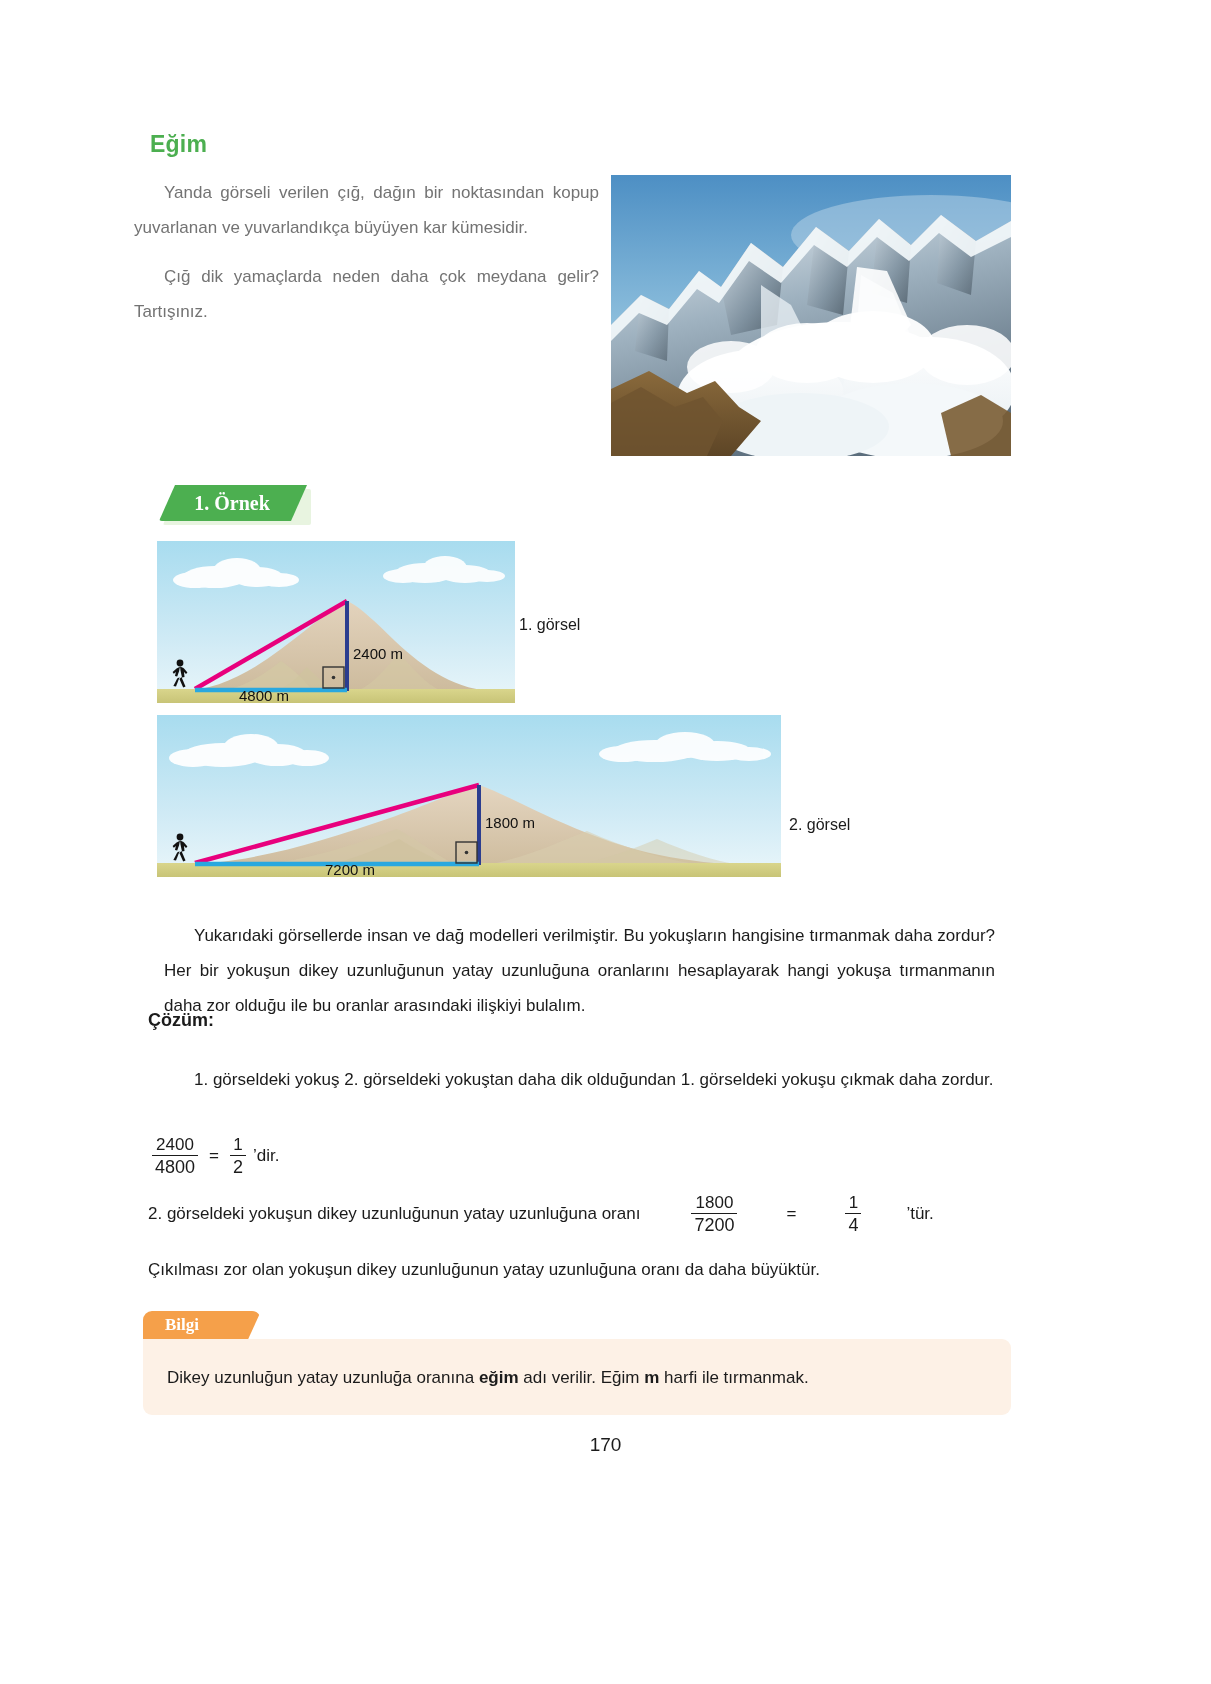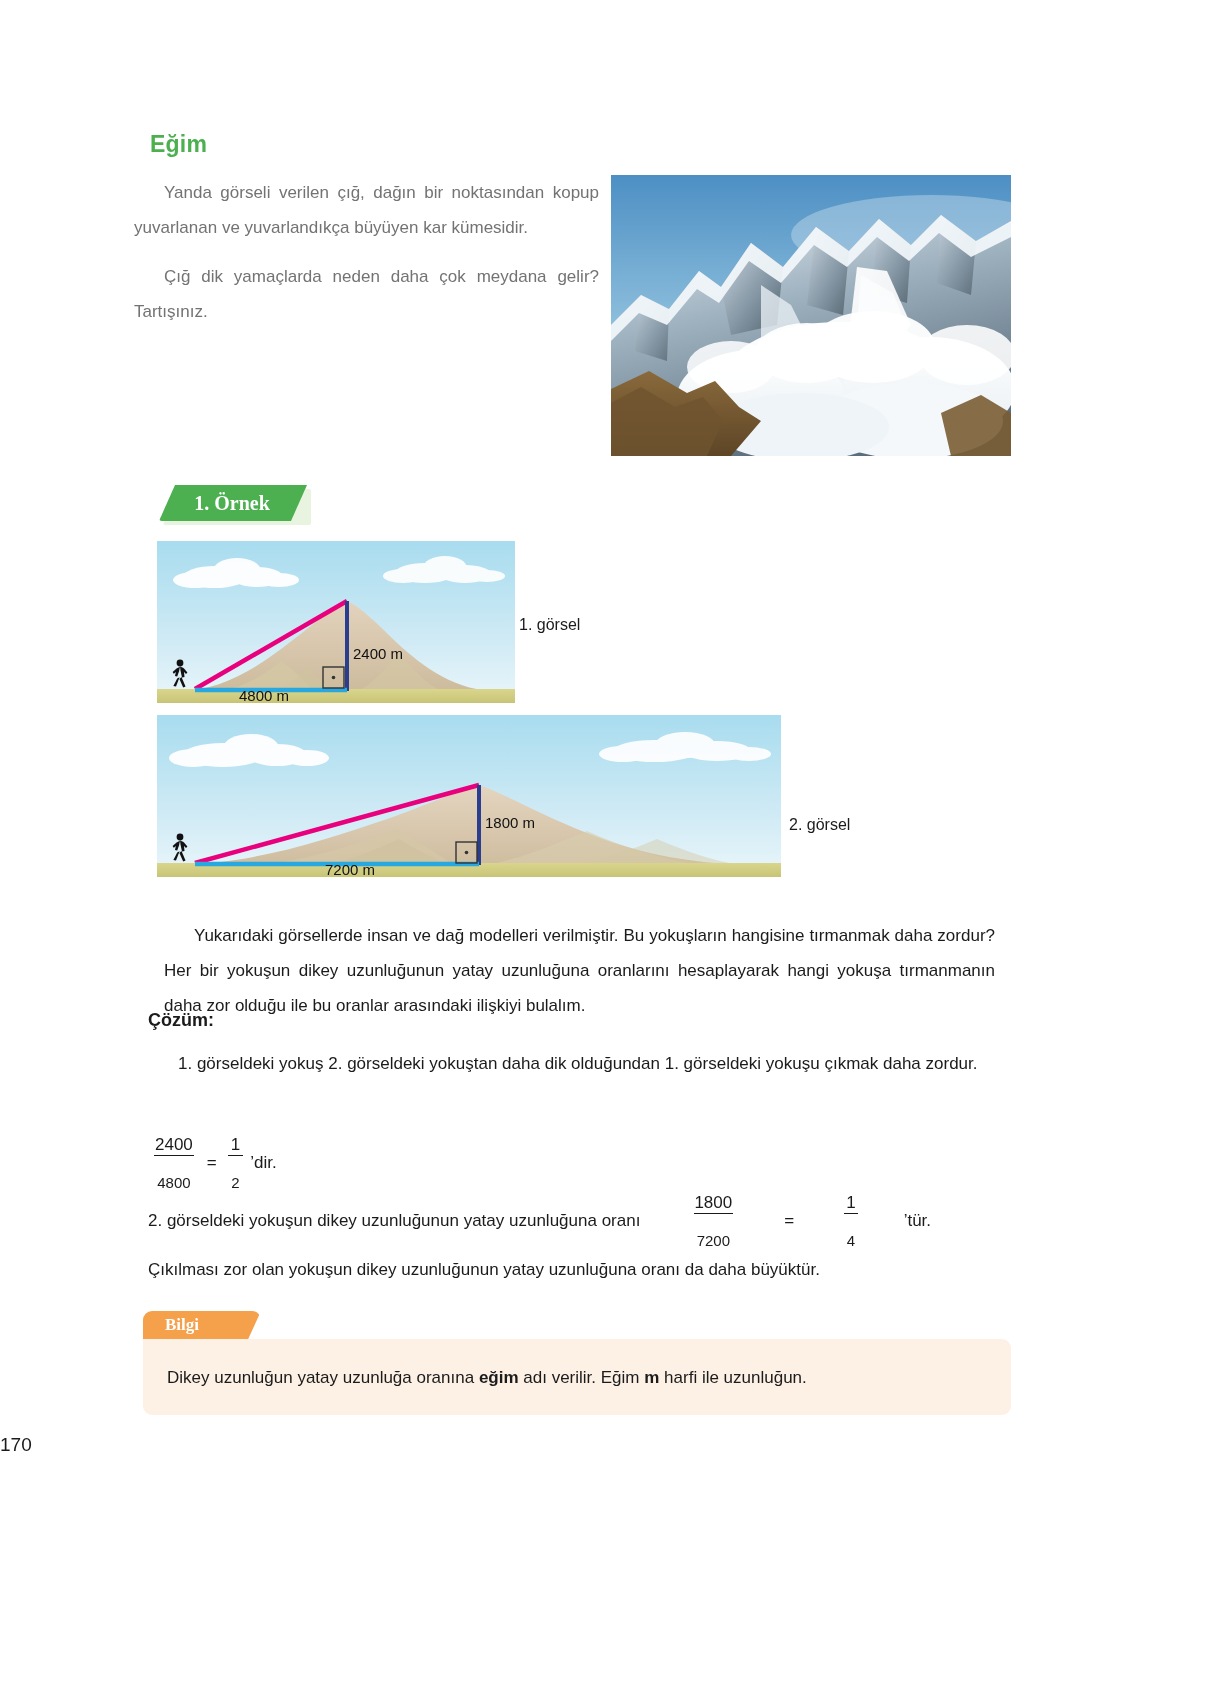--- a/index.html
+++ b/index.html
@@ -76,37 +76,37 @@
     text-align:justify;color:#1b1b1b;
   }
   .para-intro{left:148px;top:902px;width:863px;}
   .para-intro p{margin:16px;text-indent:30px;}
 
   .cozum{
     position:absolute;left:148px;top:1010px;
     font-size:18px;font-weight:bold;color:#1b1b1b;
   }
   .para-sol{left:148px;top:1046px;width:863px;}
-  .para-sol p{margin:0;text-indent:30px;}
+  .para-sol p{margin:16px;text-indent:30px;}
 
   
   .eq-row{
     position:absolute;left:148px;
     display:flex;align-items:center;
     font-size:17px;color:#1b1b1b;
   }
   .eq1{top:1135px;}
   .eq2{top:1193px;gap:38px;}
   .eq-text{margin-right:9px;}
   .frac{
     display:inline-flex;flex-direction:column;align-items:center;
     line-height:1.12;margin:0 4px;vertical-align:middle;
   }
   .frac .num{padding:0 3px 1px 3px;font-size:17px;}
-  .frac .den{padding:19px 3px 0 3px;font-size:15px;border-top:1.6px solid #1b1b1b;}
+  .frac .den{padding:1px 3px 0 3px;font-size:18px;border-top:1.6px solid #1b1b1b;}
   .eq-sign{margin:0 7px;font-size:17px;}
   .eq-suffix{margin-left:3px;font-size:17px;}
 
   .para-last{left:148px;top:1252px;width:863px;}
   .para-last p{margin:0;}
 
   
   .bilgi{position:absolute;left:143px;top:1311px;width:868px;}
   .bilgi-tab{
     position:absolute;left:0;top:0;width:118px;height:31px;
@@ -126,21 +126,21 @@
   }
   .bilgi-body p{
     margin:0;padding:26px 24px 0 24px;
     font-size:17px;color:#1b1b1b;line-height:26px;
   }
   .bilgi-body b{font-weight:bold;}
 
   
   .page-num{
     position:absolute;left:0;top:1434px;width:1211px;
-    font-size:19px;color:#1b1b1b;
+    text-align:center;font-size:19px;color:#1b1b1b;
   }
 </style>
 </head>
 <body>
 
 <div class="page">
 
   <div class="section-title">Eğim</div>
 
   <div class="intro">
@@ -390,19 +390,19 @@
 
   <div class="body-text para-last">
     <p>Çıkılması zor olan yokuşun dikey uzunluğunun yatay uzunluğuna oranı da daha büyüktür.</p>
   </div>
 
   <div class="bilgi">
     <div class="bilgi-tab">
       <span>Bilgi</span>
     </div>
     <div class="bilgi-body">
-      <p><span>Dikey uzunluğun yatay uzunluğa oranına </span><b>eğim</b><span> adı verilir. Eğim </span><b>m</b><span> harfi ile uzunluğun.</span></p>
+      <p><span>Dikey uzunluğun yatay uzunluğa oranına </span><b>eğim</b><span> adı verilir. Eğim </span><b>m</b><span> harfi ile tırmanmak.</span></p>
     </div>
   </div>
 
   <div class="page-num">170</div>
 
 </div>
 
 </body></html>

